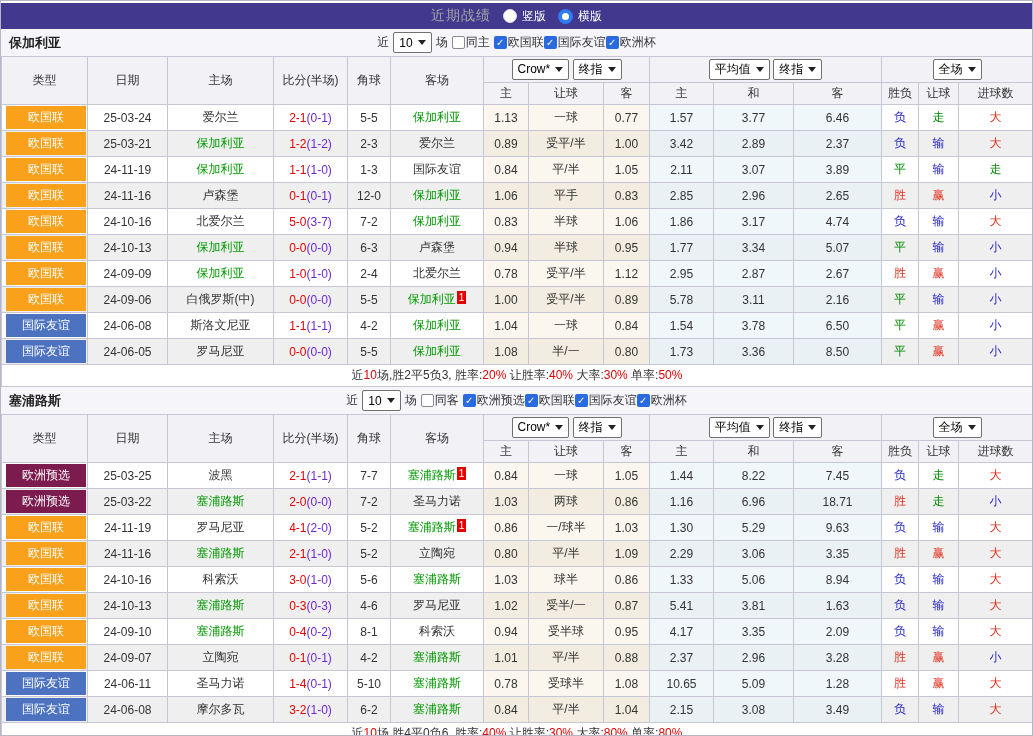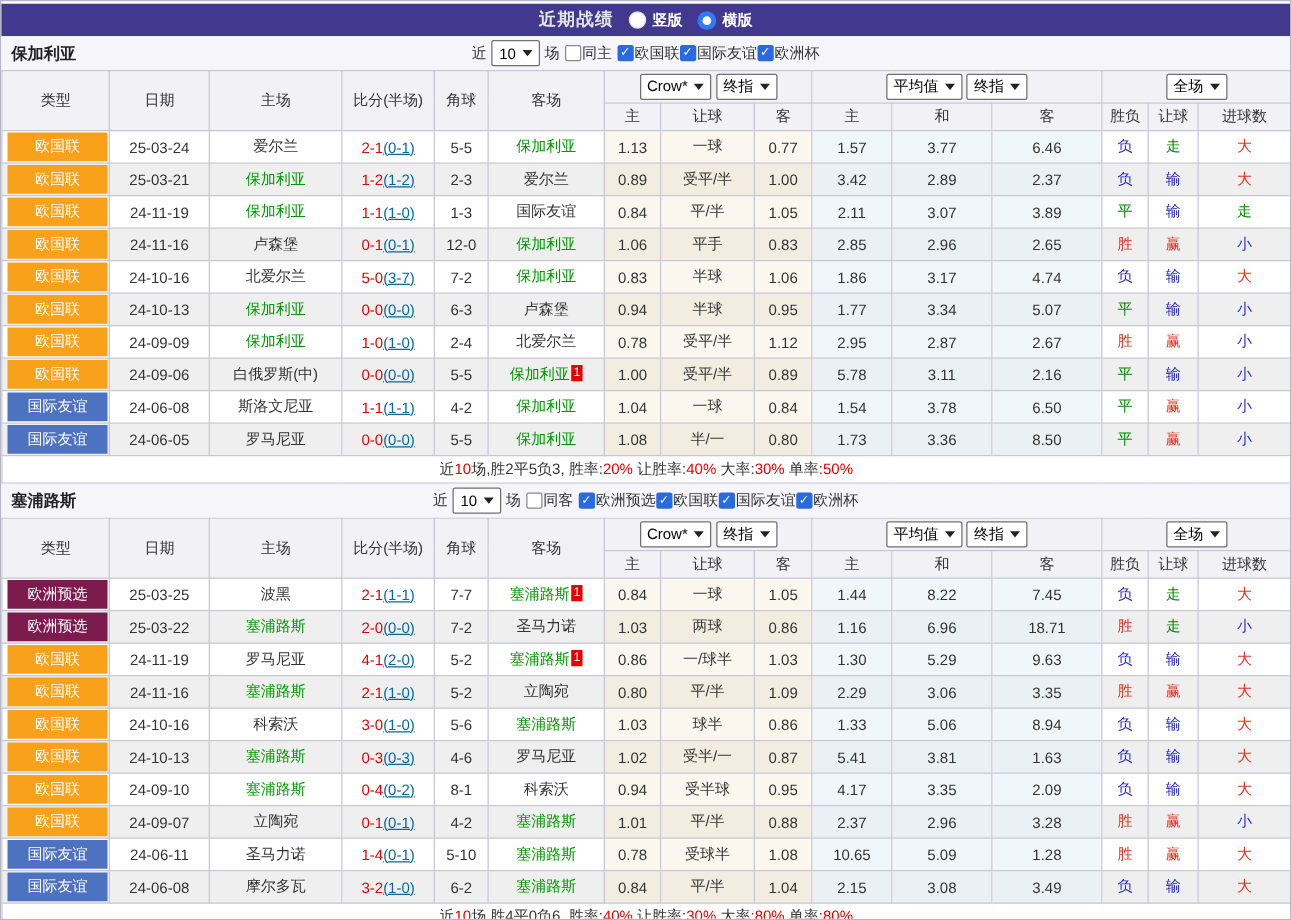--- a/index.html
+++ b/index.html
@@ -1,21 +1,21 @@
 <!DOCTYPE html>
 <html><head>
 <meta charset="utf-8">
 <style>
   html,body{margin:0;padding:0;background:#fff;}
   body{font-family:"Liberation Sans","DejaVu Sans",sans-serif;}
   .page{width:1033px;height:736px;box-sizing:border-box;border:1px solid #b6b6c6;background:#fff;overflow:hidden;}
   
   .titlebar{height:26px;margin:2px 0 0 0;background:#42388E;display:flex;align-items:center;justify-content:center;gap:12px;}
-  .t-title{color:#e5e5e5;font-weight:bold;font-size:14px;letter-spacing:1px;}
-  .radio-wrap{display:inline-flex;align-items:center;gap:5px;cursor:pointer;font-weight:bold;}
+  .t-title{color:#a3a3a3;font-weight:normal;font-size:14px;letter-spacing:1px;}
+  .radio-wrap{display:inline-flex;align-items:center;gap:5px;cursor:pointer;}
   .radio{display:inline-block;box-sizing:border-box;border-radius:50%;}
   .radio.plain{width:14px;height:14px;background:#fff;border:1px solid #ddd;}
   .radio.sel{width:15px;height:15px;background:#fff;border:4px solid #2F7BF6;}
   .radio-label{color:#fff;font-size:12px;}
   
   .filterbar{height:27px;background:#F5F5FA;position:relative;display:flex;align-items:center;}
   .teamname{position:absolute;left:8px;font-weight:bold;font-size:13px;color:#222;}
   .filters{margin:0 auto;display:flex;align-items:center;gap:4px;font-size:12px;color:#333;}
   .cbwrap{display:inline-flex;align-items:center;gap:1px;cursor:pointer;}
   .cb{width:13px;height:13px;box-sizing:border-box;display:inline-block;}
@@ -33,21 +33,21 @@
   tr.h2 th{height:21px;}
   tbody td{height:25px;color:#333;background:#fff;}
   tr.even td{background:#EFEFEF;}
   td.c-odds{background:#FBF6EE;}
   tr.even td.c-odds{background:#F3EDE1;}
   td.c-avg{background:#F0F7FA;}
   tr.even td.c-avg{background:#E9F1F5;}
   td.c-type{padding:0;}
   .typebadge{margin:1px 1px 1px 4px;height:23px;line-height:23px;color:#fff;font-size:12px;}
   .s-main{color:#E60000;}
-  .s-half{color:#0369a1;text-decoration:underline;}
+  .s-half{color:#6d28d9;}
   .team-focus{color:#009900;}
   .red1{display:inline-block;background:#E60000;color:#fff;font-size:10px;line-height:13px;padding:0 2px;margin-left:1px;position:relative;top:-2px;}
   .res-r{color:#E03222;}
   .res-g{color:#008800;}
   .res-b{color:#2323CC;}
   tr.summaryrow td{height:21px;font-size:12px;color:#333;background:#fff;}
   .sum-red{color:#E60000;}
 </style>
 </head>
 <body>

